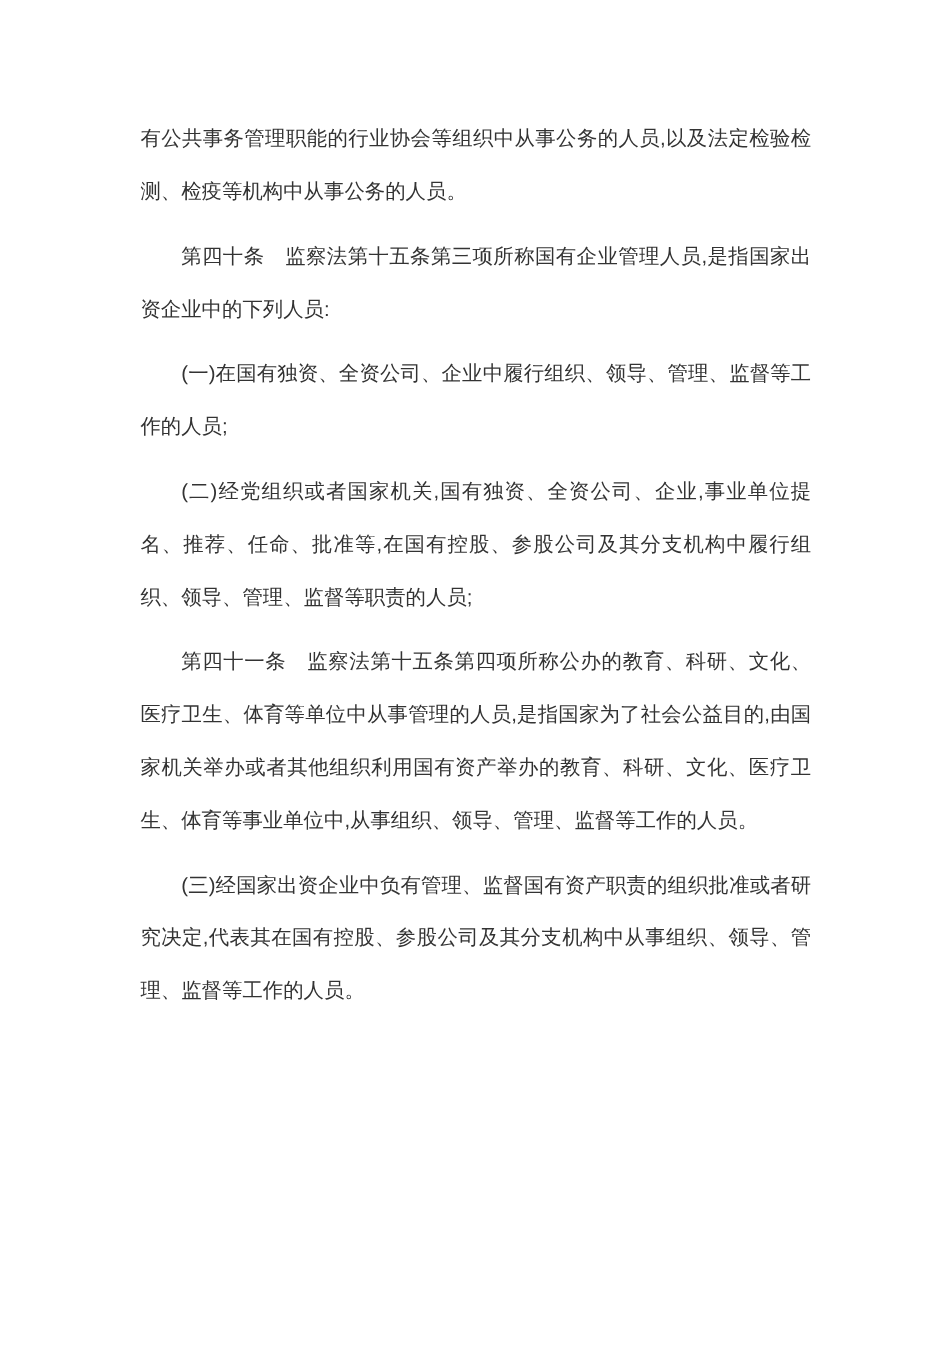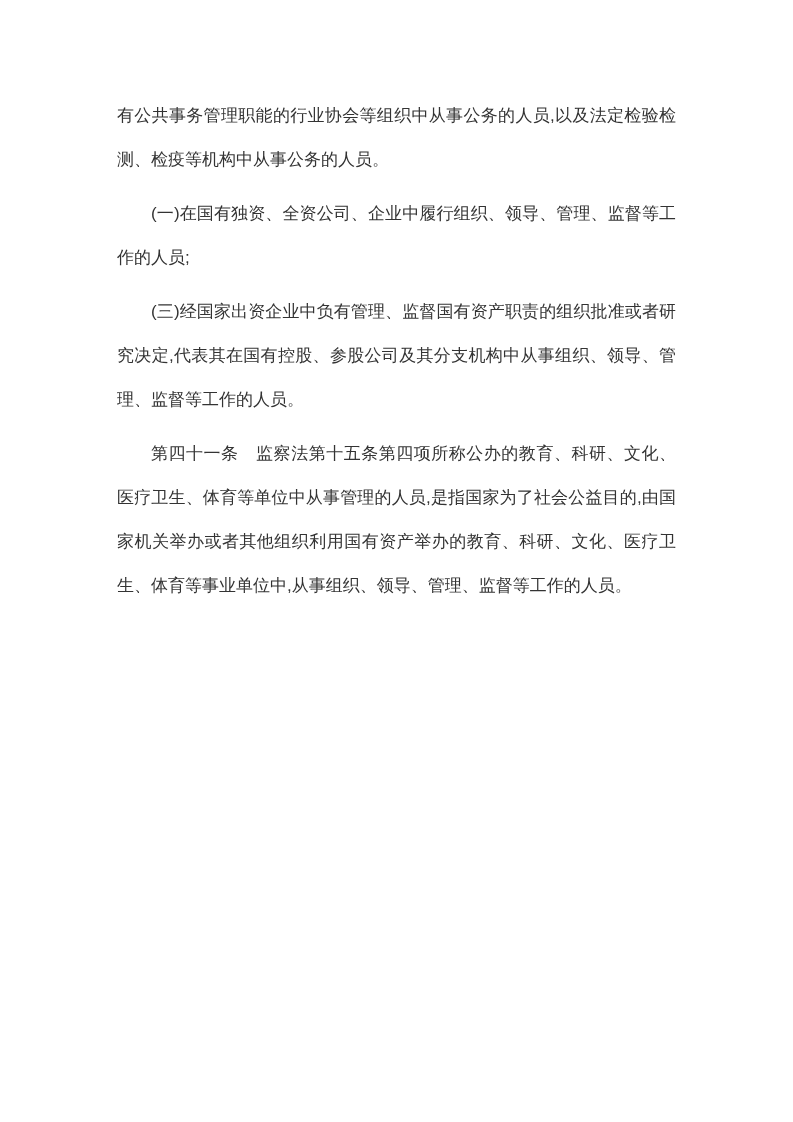--- a/index.html
+++ b/index.html
@@ -35,17 +35,19 @@
     text-indent: 2em;
   }
 </style>
 </head>
 <body>
 
 <div class="page" style="background: rgb(255, 255, 255); color: rgb(51, 51, 51);">
   <div class="article-body" id="article-body">
 
   <p class="para">有公共事务管理职能的行业协会等组织中从事公务的人员,以及法定检验检测、检疫等机构中从事公务的人员。</p>
+      <p class="para indent">第四十条　监察法第十五条第三项所称国有企业管理人员,是指国家出资企业中的下列人员:</p>
       <p class="para indent">(一)在国有独资、全资公司、企业中履行组织、领导、管理、监督等工作的人员;</p>
+      <p class="para indent">(二)经党组织或者国家机关,国有独资、全资公司、企业,事业单位提名、推荐、任命、批准等,在国有控股、参股公司及其分支机构中履行组织、领导、管理、监督等职责的人员;</p>
+      <p class="para indent">第四十一条　监察法第十五条第四项所称公办的教育、科研、文化、医疗卫生、体育等单位中从事管理的人员,是指国家为了社会公益目的,由国家机关举办或者其他组织利用国有资产举办的教育、科研、文化、医疗卫生、体育等事业单位中,从事组织、领导、管理、监督等工作的人员。</p>
       <p class="para indent">(三)经国家出资企业中负有管理、监督国有资产职责的组织批准或者研究决定,代表其在国有控股、参股公司及其分支机构中从事组织、领导、管理、监督等工作的人员。</p>
-      <p class="para indent">第四十一条　监察法第十五条第四项所称公办的教育、科研、文化、医疗卫生、体育等单位中从事管理的人员,是指国家为了社会公益目的,由国家机关举办或者其他组织利用国有资产举办的教育、科研、文化、医疗卫生、体育等事业单位中,从事组织、领导、管理、监督等工作的人员。</p>
     </div>
 </div>
 
 </body></html>

